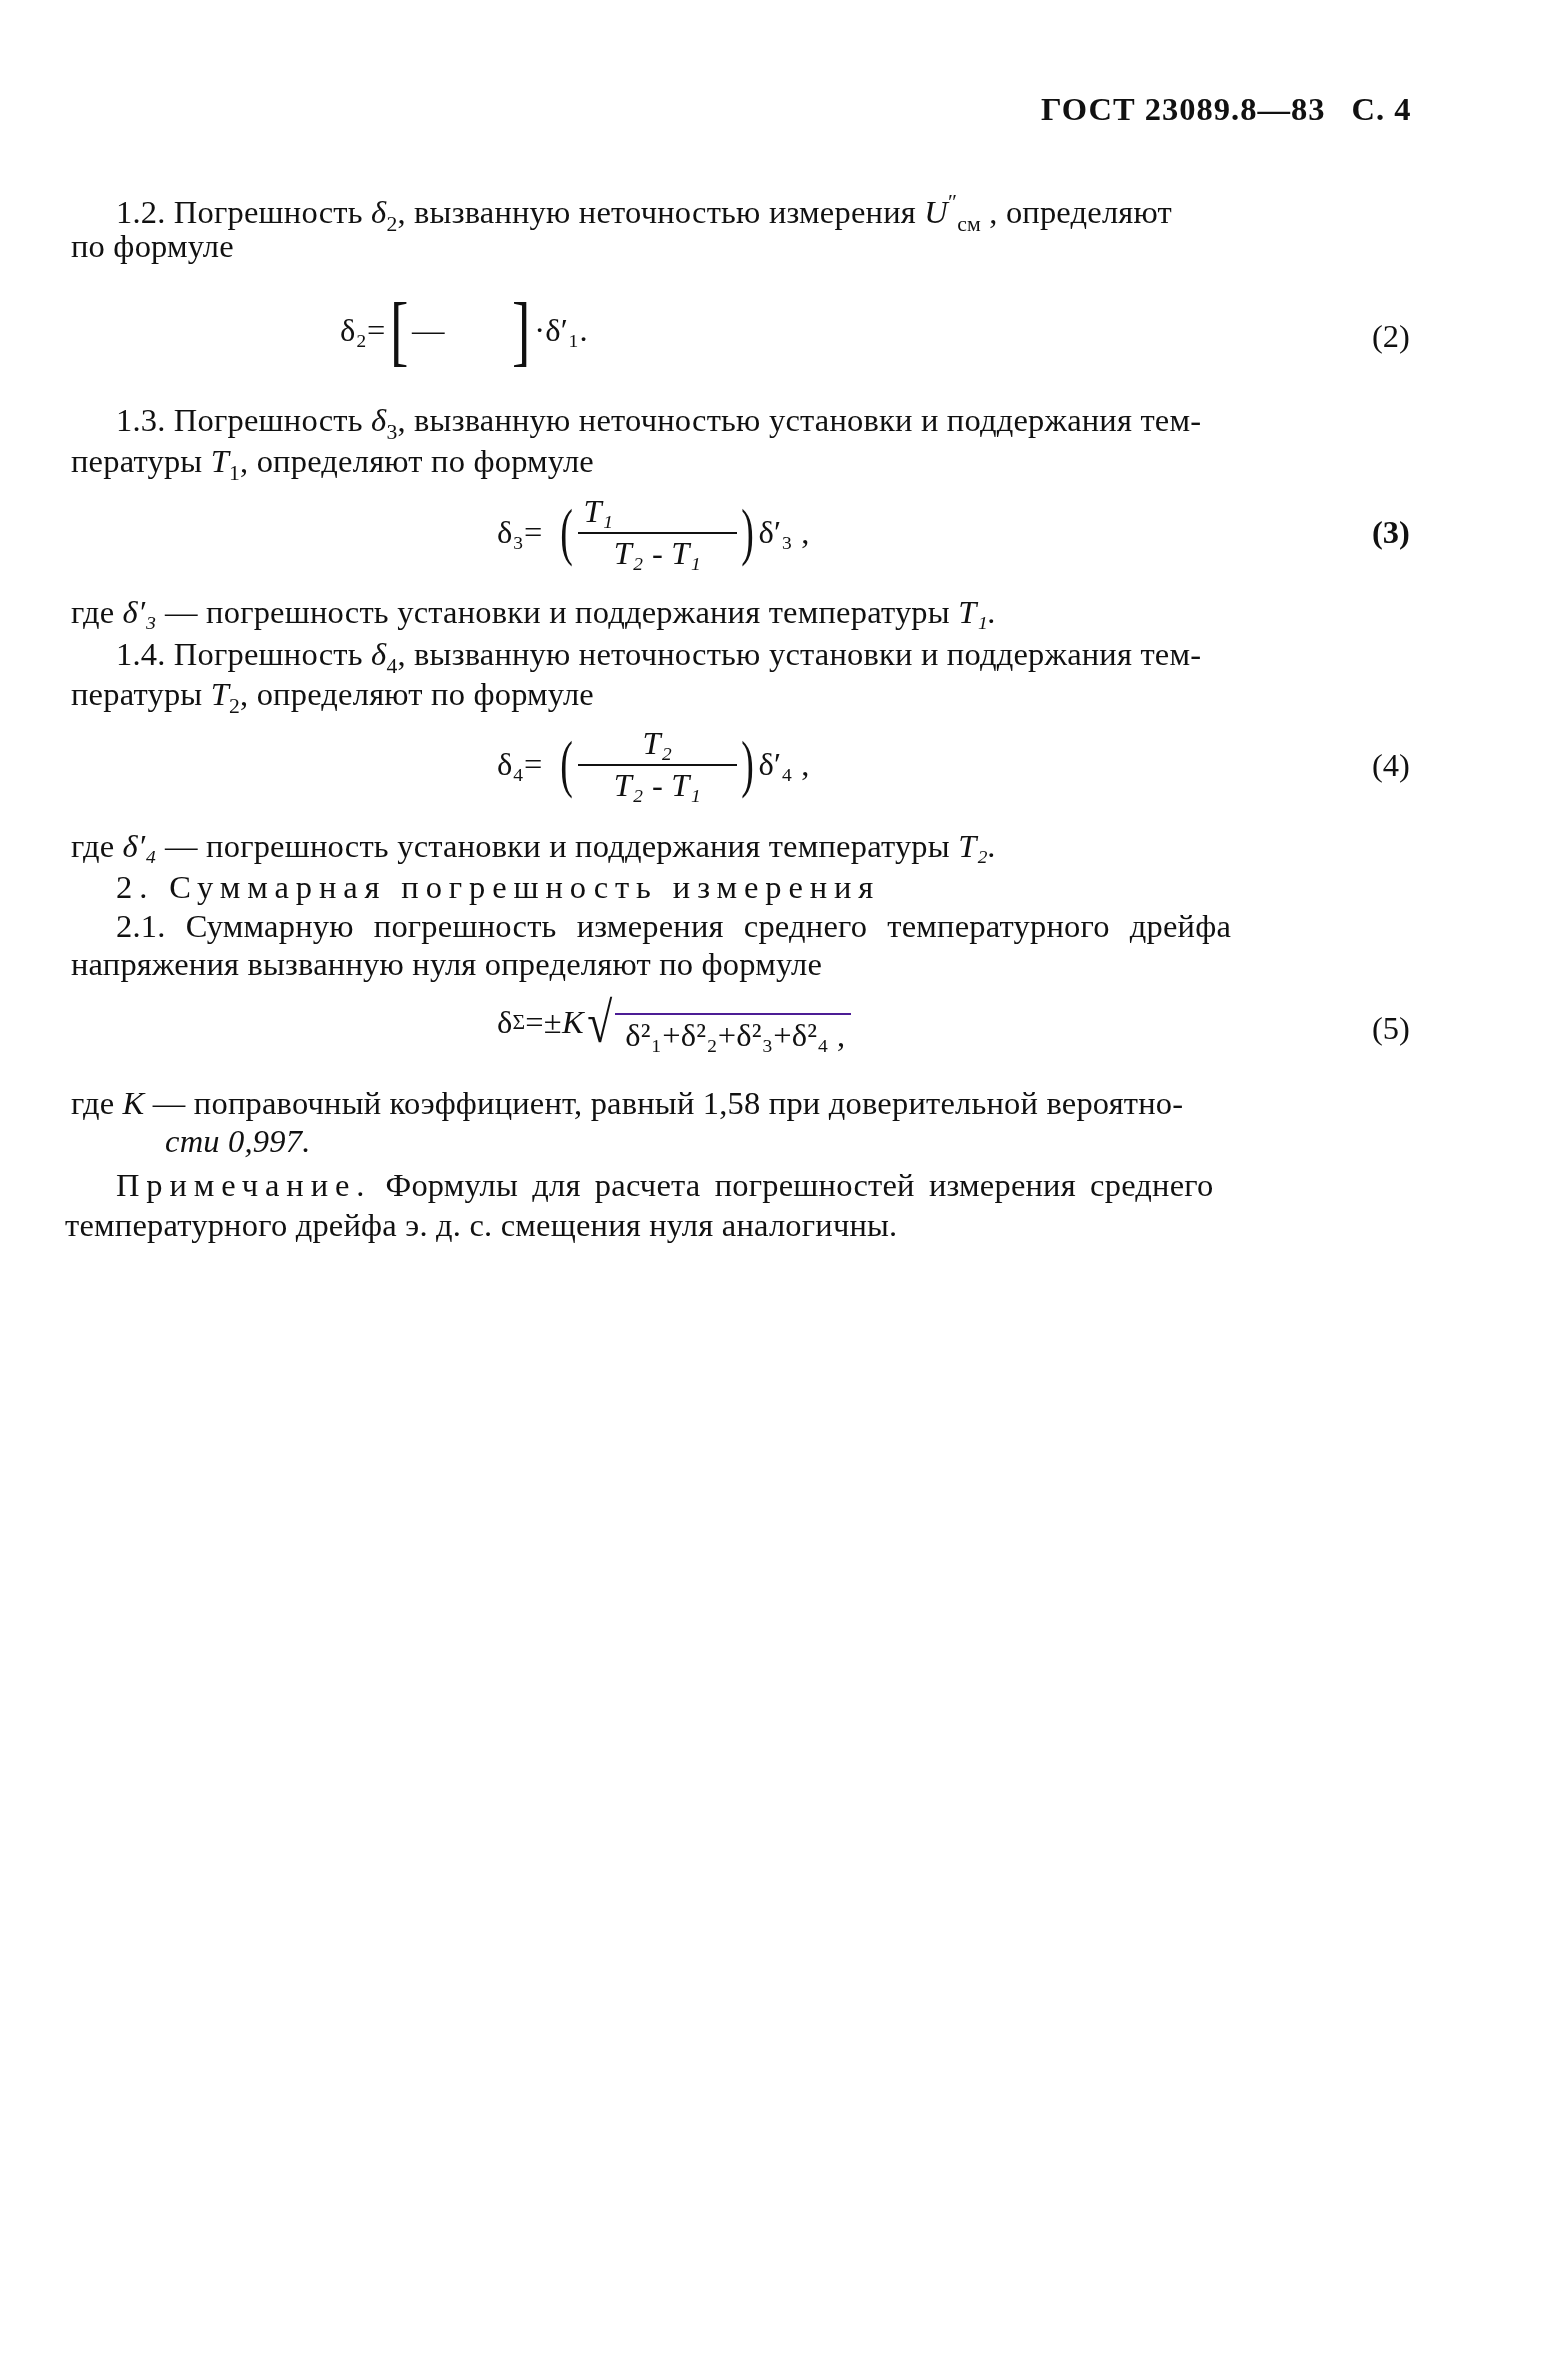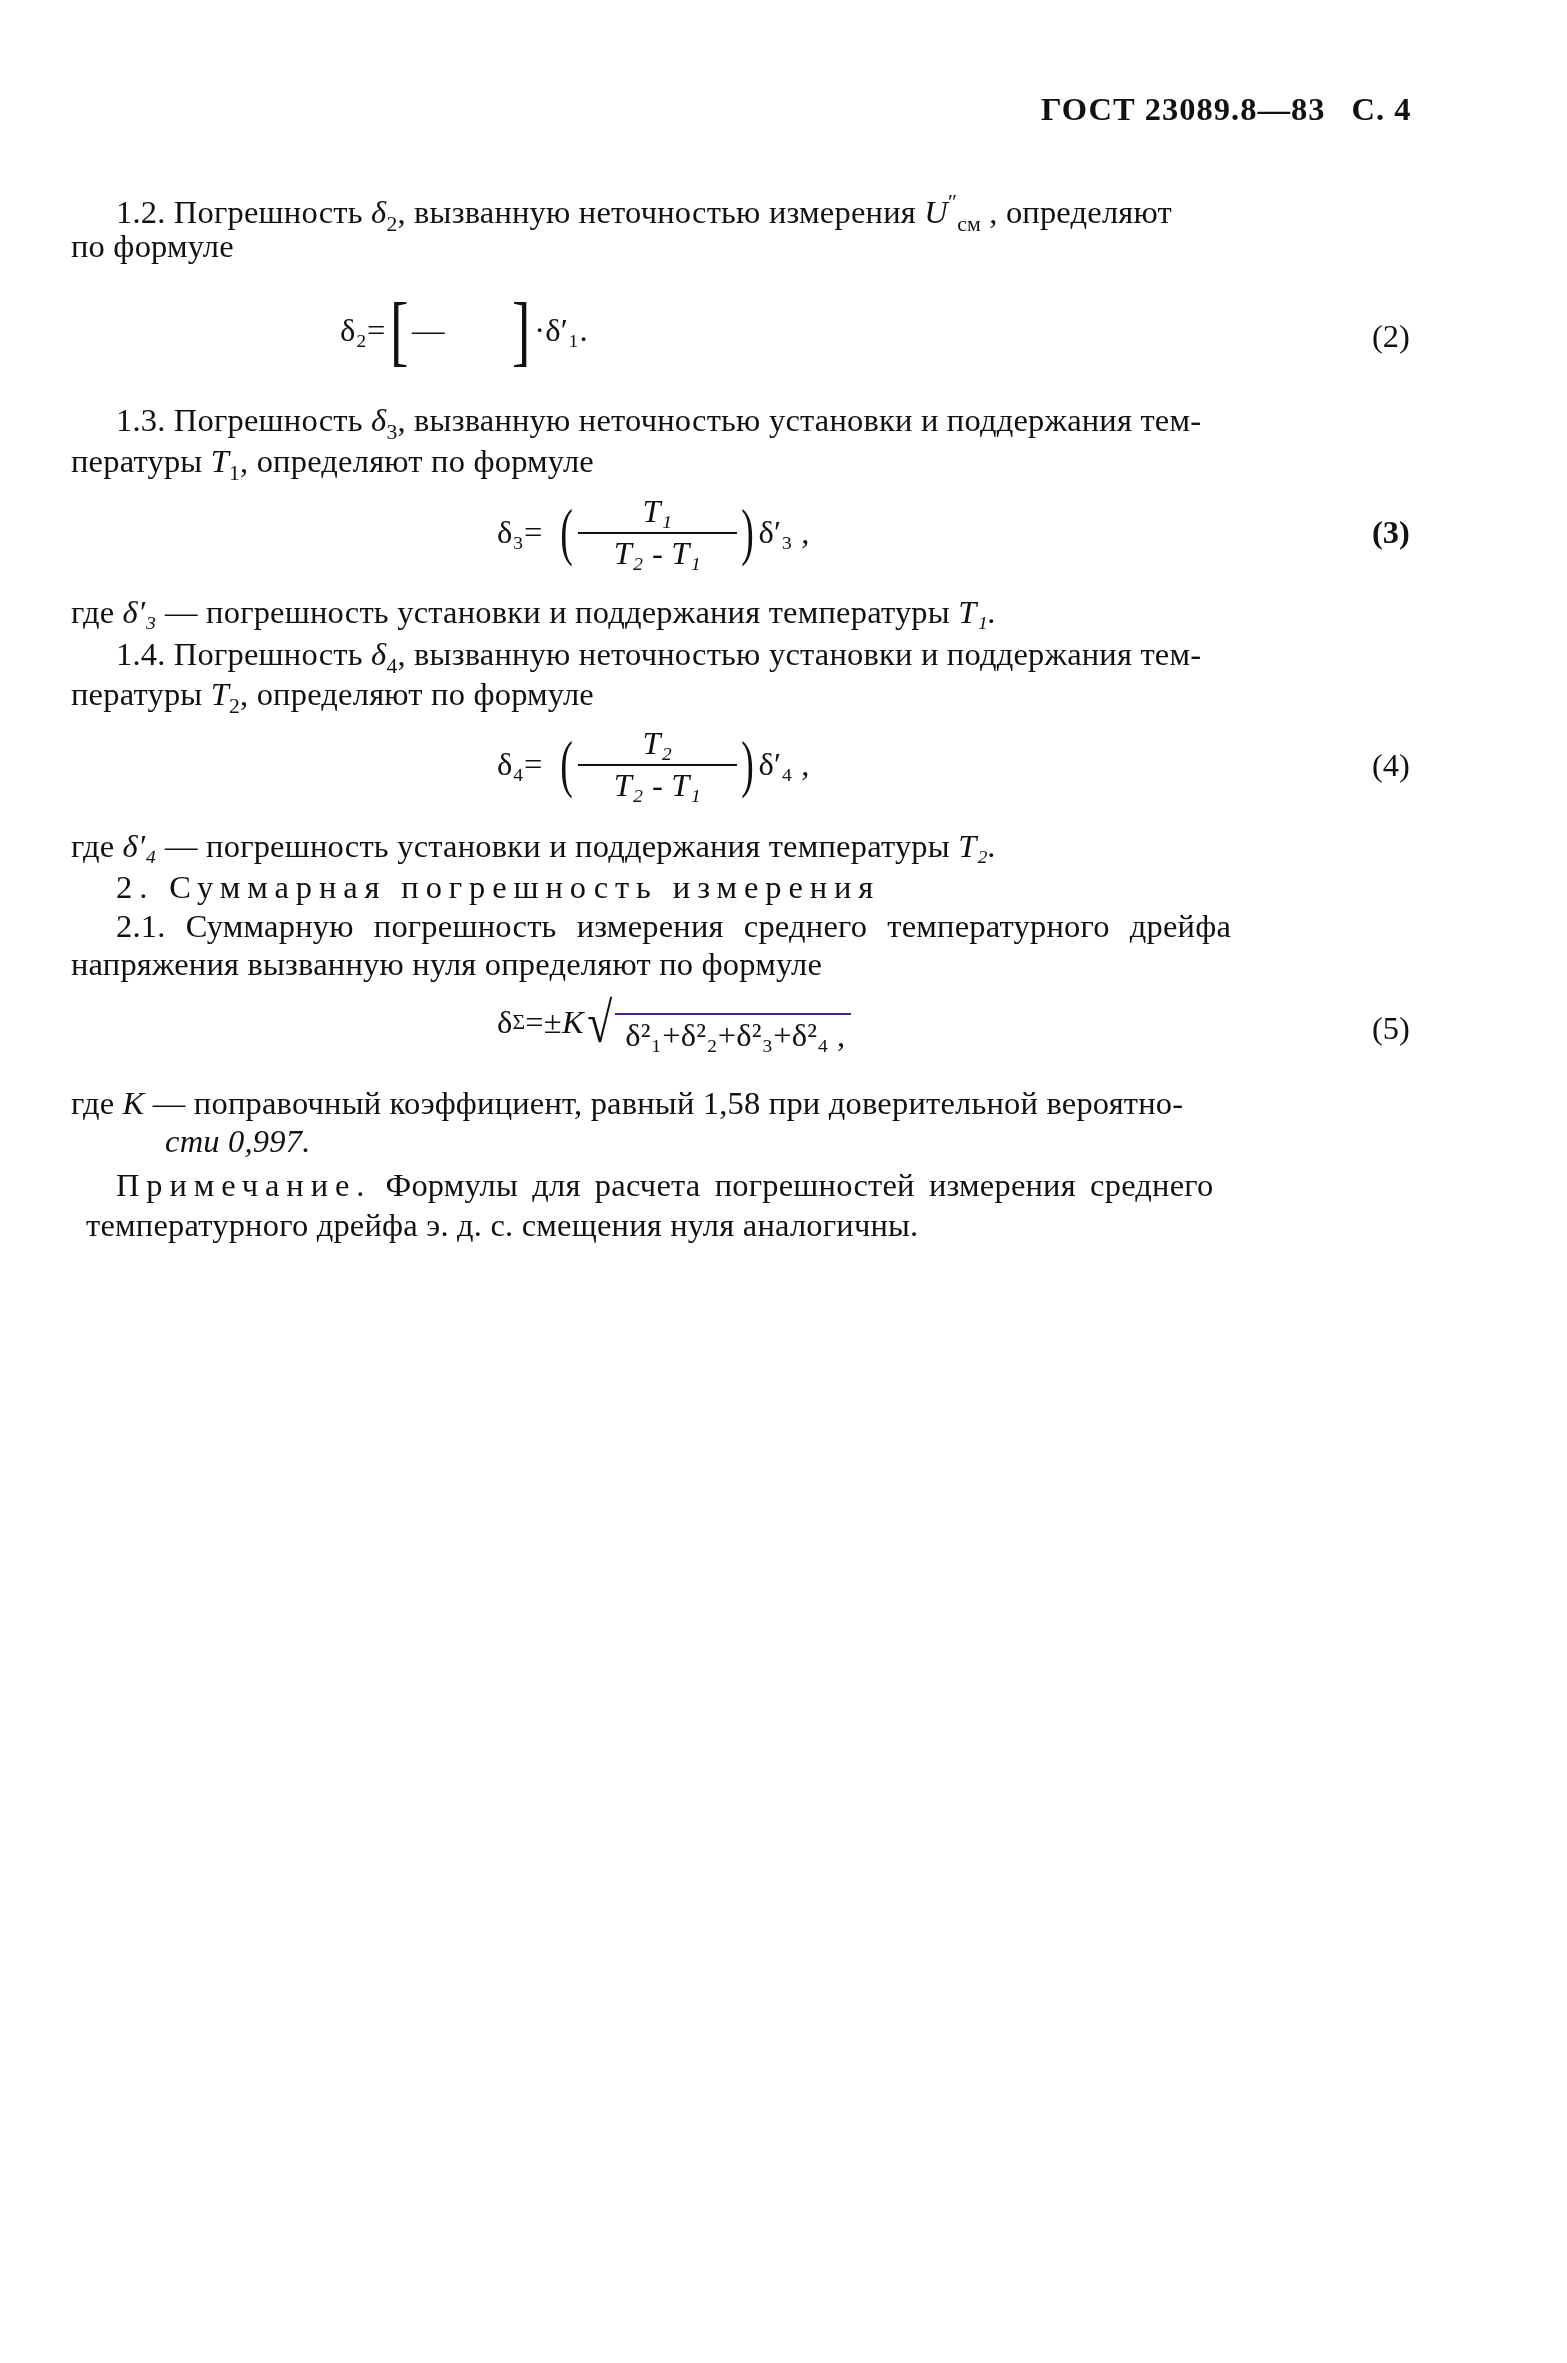--- a/index.html
+++ b/index.html
@@ -52,21 +52,21 @@
   <span>1.3. Погрешность </span><span class="i">δ</span><span class="sub">3</span><span>, вызванную неточностью установки и поддержания тем-</span>
 </div>
 <div class="abs txt" style="left:71px; top:445px;">
   <span>пературы </span><span class="i">T</span><span class="sub">1</span><span>, определяют по формуле</span>
 </div>
 
 <div class="abs txt" style="left:497px; top:483px; height:99px; display:flex; align-items:center;">
   <span>δ₃=</span>
   <span class="paren" style="margin-left:13.8px;">(</span>
   <span class="frac i">
-    <span class="num" style="width:148px; text-align:center;">T₁</span>
+    <span class="num" style="width:148px; text-align:left;">T₁</span>
     <span class="den">T₂ - T₁</span>
   </span>
   <span class="paren">)</span>
   <span>δ′₃ ,</span>
 </div>
 <div class="abs eqno b" style="left:1372px; top:514px;">(3)</div>
 
 <div class="abs txt" style="left:71px; top:596px;">
   <span>где </span><span class="i">δ′₃</span><span> — погрешность установки и поддержания температуры </span><span class="i">T₁.</span>
 </div>
@@ -111,14 +111,14 @@
 <div class="abs eqno" style="left:1372px; top:1010px;">(5)</div>
 
 <div class="abs txt" style="left:71px; top:1087px;">
   <span>где </span><span class="i">K</span><span> — поправочный коэффициент, равный 1,58 при доверительной вероятно-</span>
 </div>
 <div class="abs txt" style="left:165px; top:1125px;font-style:italic;">сти 0,997.</div>
 
 <div class="abs txt" style="left:116px; top:1169px;">
   <span class="spaced">Примечание.</span><span style="word-spacing:5.9px;"> Формулы для расчета погрешностей измерения среднего</span>
 </div>
-<div class="abs txt" style="left:86px; top:1209px;">температурного дрейфа э. д. с. смещения нуля аналогичны.</div>
+<div class="abs txt" style="left:65px; top:1209px;">температурного дрейфа э. д. с. смещения нуля аналогичны.</div>
 
 
 </body></html>

